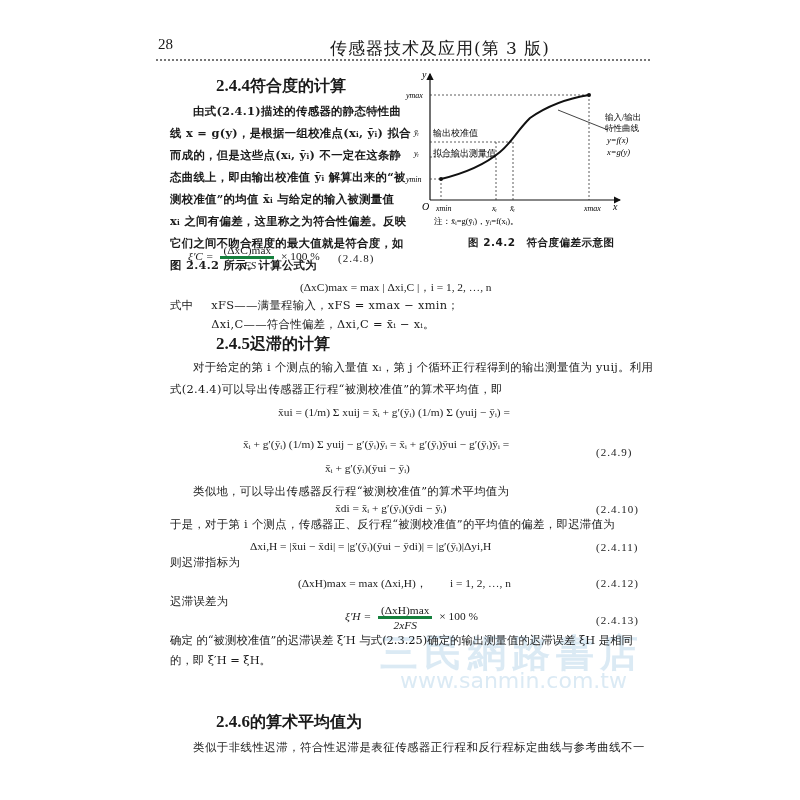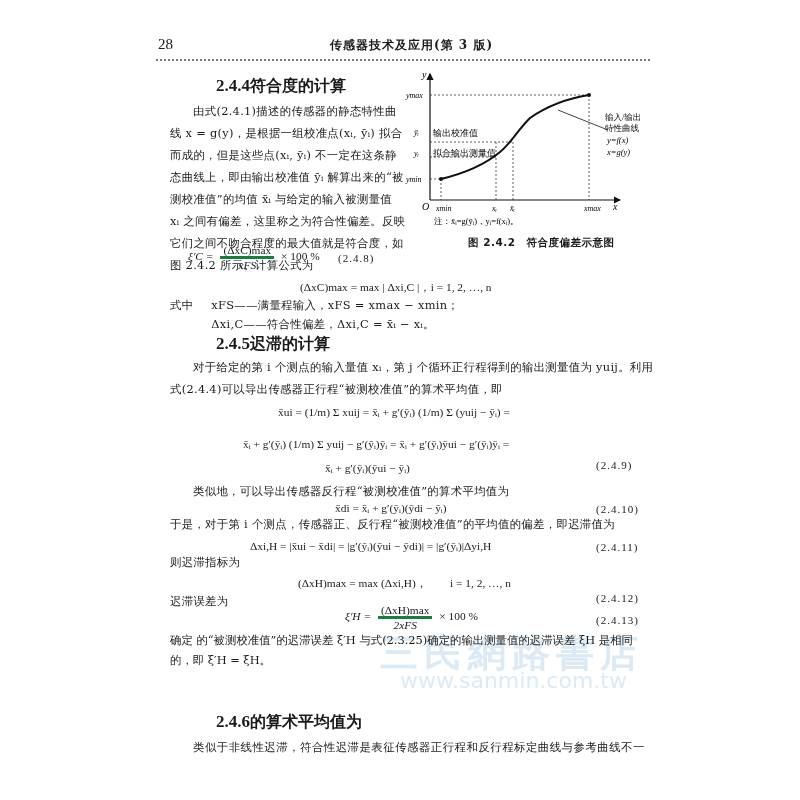--- a/index.html
+++ b/index.html
@@ -2,21 +2,21 @@
 <html><head>
 <meta charset="utf-8">
 <style>
   html, body { margin: 0; padding: 0; }
   body {
     width: 800px; height: 800px; background: #ffffff; position: relative; overflow: hidden;
     font-family: "DejaVu Serif", "Liberation Serif", serif; color: #1a1a1a;
   }
   .abs { position: absolute; white-space: nowrap; }
   .page-num { left: 158px; top: 36px; font-size: 15px; font-family: "Liberation Serif", serif; }
-  .running-head { left: 330px; top: 37px; font-size: 12px; font-weight: bold; letter-spacing: 1px; }
+  .running-head { left: 330px; top: 37px; font-size: 17px; font-weight: normal; letter-spacing: 1px; }
   .head-rule { left: 156px; top: 59px; width: 494px; height: 0; border-top: 2px dotted #777; }
   .h2 { font-family: "DejaVu Sans", sans-serif; font-weight: bold; font-size: 16px; }
   .h2 .num { display: inline-block; width: 72px; font-family: "Liberation Serif", serif; font-size: 17px; text-align: right; }
   .p { font-size: 11.4px; line-height: 22px; letter-spacing: 0.3px; }
   .eq { font-size: 11.4px; font-family: "Liberation Serif", serif; }
   .i { font-style: italic; font-family: "Liberation Serif", serif; }
   .eqno { font-size: 11px; font-family: "Liberation Serif", serif; letter-spacing: 1px; }
   .frac { display: inline-block; vertical-align: middle; text-align: center; margin: 0 4px; }
   .frac .n { display: block; border-bottom: 3px solid #15803d; padding: 0 3px; }
   .frac .d { display: block; padding: 0 3px; }
@@ -31,21 +31,21 @@
 <div class="abs running-head">传感器技术及应用(第 3 版)</div>
 <div class="abs head-rule"></div>
 
 <div class="abs watermark" style="left:380px; top:628px; font-size:38px; letter-spacing:6px;">三民網路書店</div>
 <div class="abs watermark" style="left:400px; top:668px; font-size:22px; font-weight:normal;">www.sanmin.com.tw</div>
 
 <div class="abs h2" style="left:178px; top:76px;">
   <span class="num">2.4.4</span><span>符合度的计算</span>
 </div>
 
-<div class="abs p" style="left:170px; top:100px;">
+<div class="abs p" style="left:170px; top:100px;font-weight:bold;">
   <div style="padding-left:23px">由式(2.4.1)描述的传感器的静态特性曲</div>
   <div>线 x = g(y)，是根据一组校准点(xᵢ, ȳᵢ) 拟合</div>
   <div>而成的，但是这些点(xᵢ, ȳᵢ) 不一定在这条静</div>
   <div>态曲线上，即由输出校准值 ȳᵢ 解算出来的“被</div>
   <div>测校准值”的均值 x̄ᵢ 与给定的输入被测量值</div>
   <div>xᵢ 之间有偏差，这里称之为符合性偏差。反映</div>
   <div>它们之间不吻合程度的最大值就是符合度，如</div>
   <div>图 2.4.2 所示。计算公式为</div>
 </div>
 
@@ -122,33 +122,33 @@
 </div>
 
 <div class="abs p" style="left:170px; top:356px;">
   <div style="padding-left:23px">对于给定的第 i 个测点的输入量值 xᵢ，第 j 个循环正行程得到的输出测量值为 yuij。利用</div>
   <div>式(2.4.4)可以导出传感器正行程“被测校准值”的算术平均值，即</div>
 </div>
 
 <div class="abs eq" style="left:278px; top:406px;">x̄ui = (1/m) Σ xuij = x̄ᵢ + g′(ȳᵢ) (1/m) Σ (yuij − ȳᵢ) =</div>
 <div class="abs eq" style="left:243px; top:438px;">x̄ᵢ + g′(ȳᵢ) (1/m) Σ yuij − g′(ȳᵢ)ȳᵢ = x̄ᵢ + g′(ȳᵢ)ȳui − g′(ȳᵢ)ȳᵢ =</div>
 <div class="abs eq" style="left:325px; top:462px;">x̄ᵢ + g′(ȳᵢ)(ȳui − ȳᵢ)</div>
-<div class="abs eqno" style="left:596px; top:459px;">(2.4.9)</div>
+<div class="abs eqno" style="left:596px; top:446px;">(2.4.9)</div>
 
 <div class="abs p" style="left:193px; top:480px;">类似地，可以导出传感器反行程“被测校准值”的算术平均值为</div>
 <div class="abs eq" style="left:335px; top:502px;">x̄di = x̄ᵢ + g′(ȳᵢ)(ȳdi − ȳᵢ)</div>
 <div class="abs eqno" style="left:596px; top:503px;">(2.4.10)</div>
 
 <div class="abs p" style="left:170px; top:513px;">于是，对于第 i 个测点，传感器正、反行程“被测校准值”的平均值的偏差，即迟滞值为</div>
 <div class="abs eq" style="left:250px; top:540px;">Δxi,H = |x̄ui − x̄di| = |g′(ȳᵢ)(ȳui − ȳdi)| = |g′(ȳᵢ)|Δyi,H</div>
 <div class="abs eqno" style="left:596px; top:541px;">(2.4.11)</div>
 
 <div class="abs p" style="left:170px; top:551px;">则迟滞指标为</div>
 <div class="abs eq" style="left:298px; top:576px;">(ΔxH)max = max (Δxi,H)，　　i = 1, 2, …, n</div>
-<div class="abs eqno" style="left:596px; top:592px;">(2.4.12)</div>
+<div class="abs eqno" style="left:596px; top:577px;">(2.4.12)</div>
 
 <div class="abs p" style="left:170px; top:590px;">迟滞误差为</div>
 
 <div class="abs eq" style="left:345px; top:604px;">
   <span class="i">ξ′H =</span>
   <span class="frac">
     <span class="n">(ΔxH)max</span>
     <span class="d i">2xFS</span>
   </span>
   <span>× 100 %</span>

